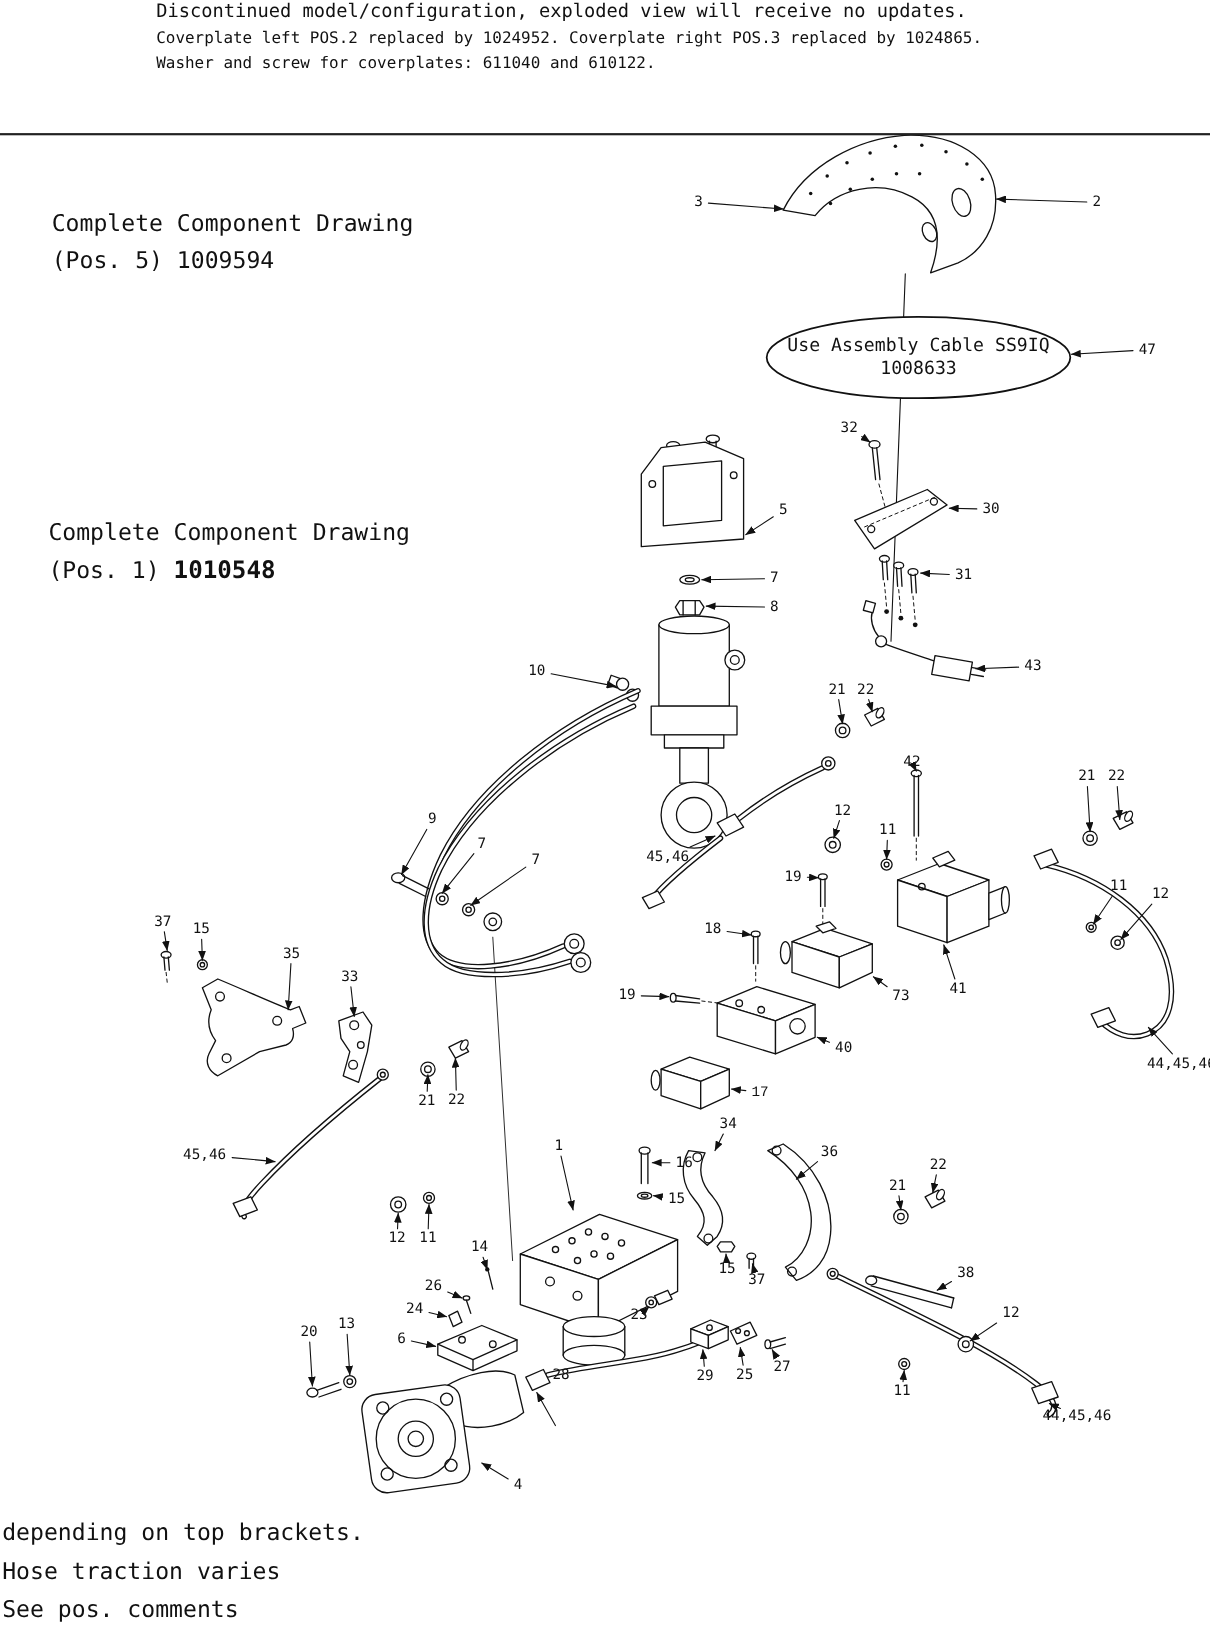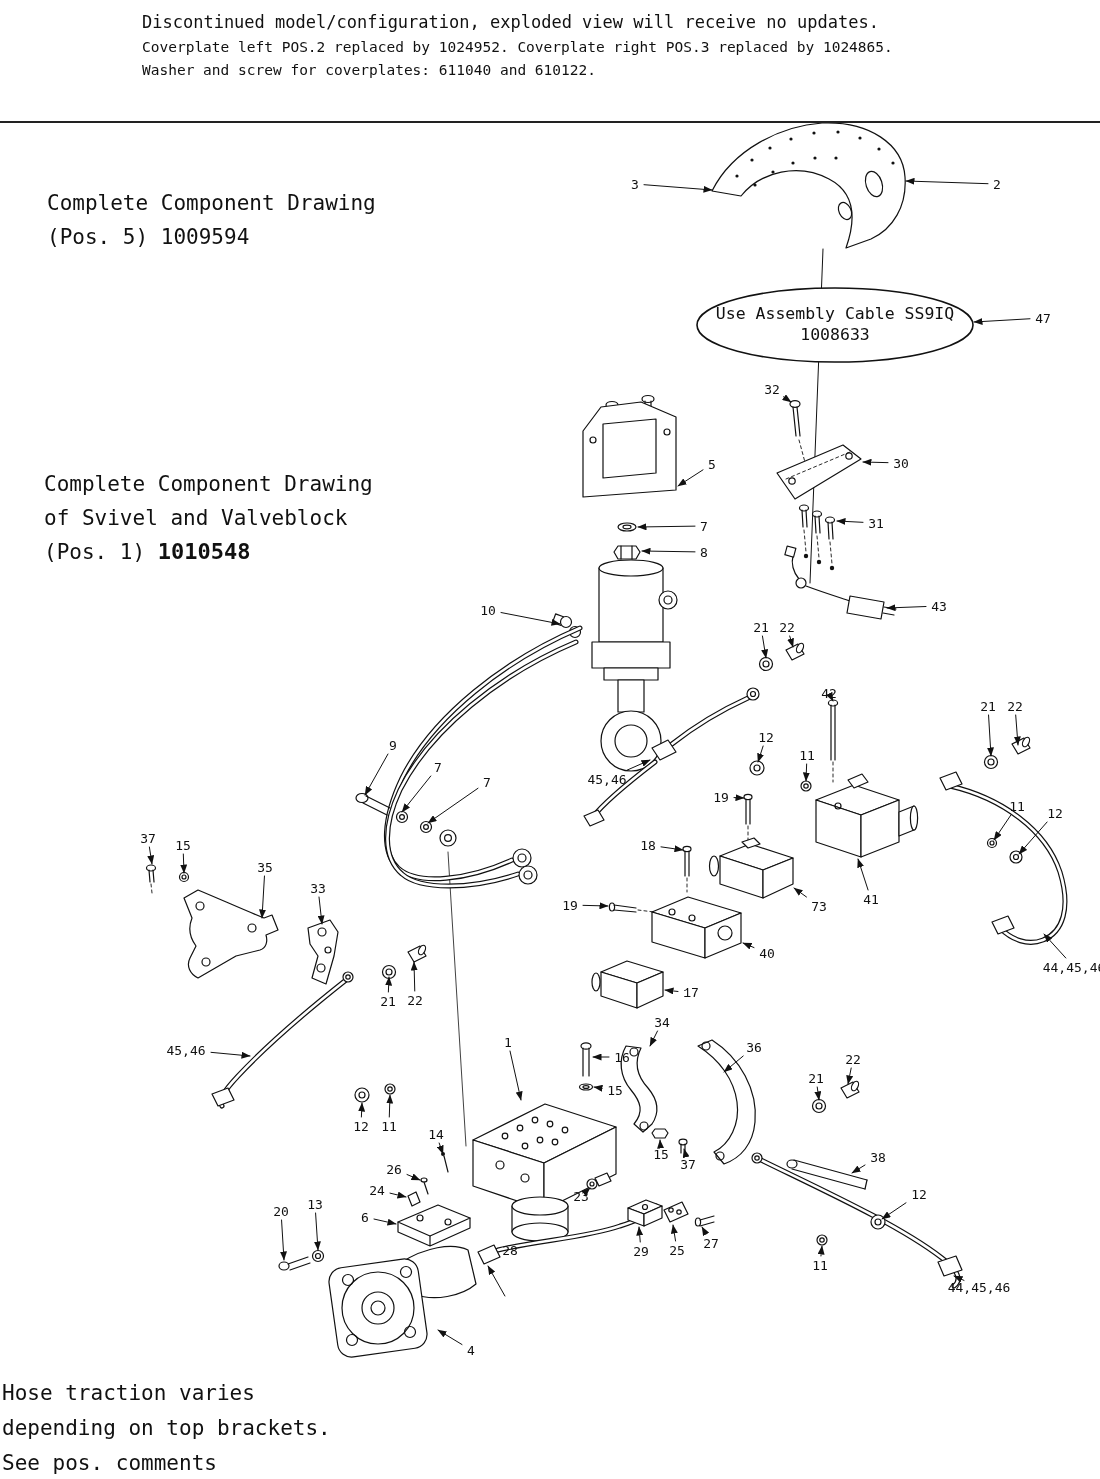--- a/index.html
+++ b/index.html
@@ -5,21 +5,21 @@
   html,body{margin:0;padding:0;background:#fff;}
   .page{position:relative;width:1100px;height:1479px;background:#fff;overflow:hidden;
         font-family:"DejaVu Sans Mono", monospace;color:#111;}
   #artwork{position:absolute;left:0;top:0;}
   .w{fill:#fff;}
   .hose-o{stroke:#111;stroke-width:5;fill:none;}
   .hose-i{stroke:#fff;stroke-width:2.6;fill:none;}
   .thin{stroke-width:0.8;}
   .dash{stroke-dasharray:3,3;stroke-width:0.9;}
   #leader-layer line{stroke:#111;stroke-width:1;}
-  .hdr{position:absolute;left:142px;top:12px;}
+  .hdr{position:absolute;left:142px;top:0;}
   .hdr-line1{font-size:17px;white-space:nowrap;}
   .hdr-title{font-size:21px;margin-top:15px;white-space:nowrap;}
   .hdr-note{font-size:14.5px;margin-top:7px;white-space:nowrap;}
   .rule{position:absolute;left:0;top:121px;width:1100px;height:1.5px;background:#222;}
   .dlabel{position:absolute;font-size:21px;line-height:34px;white-space:nowrap;}
   .d1{left:47px;top:186px;}
   .d2{left:44px;top:467px;}
   .bnum{font-weight:bold;font-size:22px;}
   .oval-text{position:absolute;left:700px;top:303px;width:270px;text-align:center;
              font-size:16.5px;line-height:21px;white-space:nowrap;}
@@ -457,32 +457,31 @@
 
 <div class="rule"></div>
 
 <div class="dlabel d1">
   <div>Complete Component Drawing</div>
   <div>(Pos. 5) 1009594</div>
 </div>
 
 <div class="dlabel d2">
   <div>Complete Component Drawing</div>
-  <div>of Svivel and Valveblock</div>
   <div><span>(Pos. 1) </span><span class="bnum">1010548</span></div>
 </div>
 
 <div class="oval-text">
   <div>Use Assembly Cable SS9IQ</div>
   <div>1008633</div>
 </div>
 
 <div class="footer">
+  <div>depending on top brackets.</div>
   <div>Hose traction varies</div>
-  <div>depending on top brackets.</div>
   <div>See pos. comments</div>
 </div>
 
 <div id="callout-layer">
       <span class="callout" style="left: 635px; top: 184px;">3</span>
       <span class="callout" style="left: 997px; top: 184px;">2</span>
       <span class="callout" style="left: 1043px; top: 318px;">47</span>
       <span class="callout" style="left: 772px; top: 389px;">32</span>
       <span class="callout" style="left: 901px; top: 463px;">30</span>
       <span class="callout" style="left: 876px; top: 523px;">31</span>

